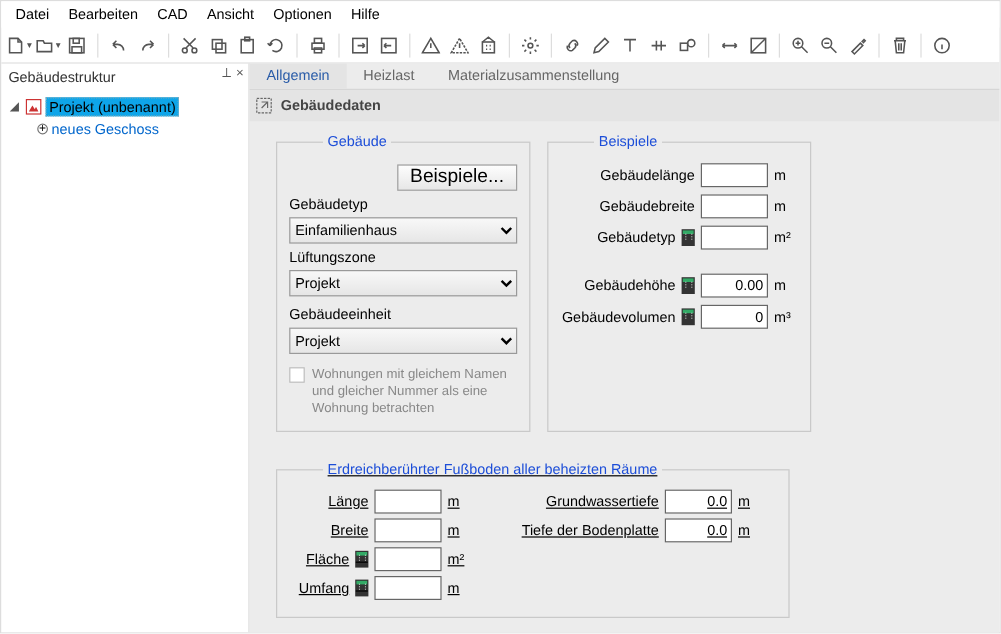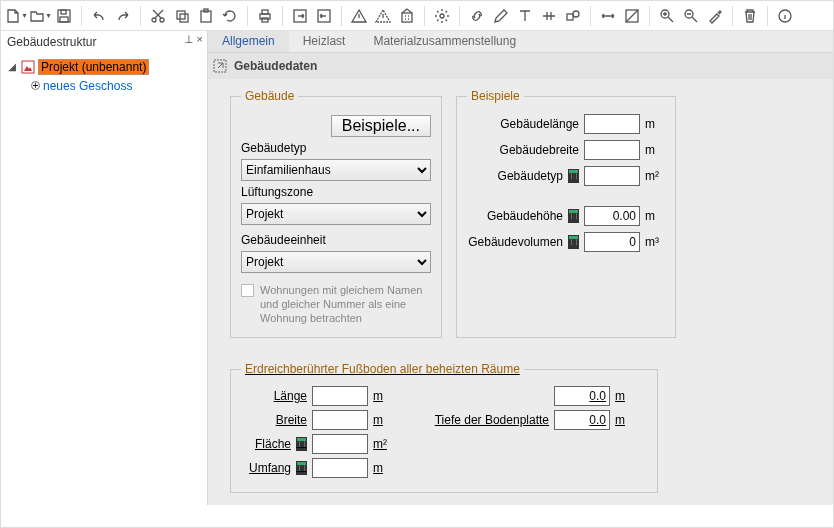--- a/index.html
+++ b/index.html
@@ -21,38 +21,38 @@
   .body { display:flex; height:calc(100% - 52px); }
   .leftpane { width:207px; border-right:1px solid #d9d9d9; display:flex; flex-direction:column; }
   .pane-head { height:22px; display:flex; align-items:center; padding:0 6px; font-size:12px; color:#333; position:relative; }
   .pane-head .tools { position:absolute; right:4px; top:2px; display:flex; gap:4px; color:#555; font-size:11px; }
   .pane-head .tools span { cursor:default; }
 
   .tree { padding:4px 6px; font-size:12px; }
   .tree-item { display:flex; align-items:center; height:19px; gap:3px; }
   .tree-caret { width:10px; text-align:center; color:#555; font-size:10px; }
   .tree-icon { width:15px; height:14px; display:flex; align-items:center; justify-content:center; }
-  .tree-sel { background:#f97316; border:1px dotted #7ab; padding:0 2px; }
+  .tree-sel { background:#0ea5e9; border:1px dotted #7ab; padding:0 2px; }
   .tree-sub { margin-left:24px; }
   .tree-link { color:#0066cc; }
   .tree-plus { border:1px solid #777; width:9px; height:9px; display:flex; align-items:center; justify-content:center; font-size:10px; line-height:1; border-radius:50%; }
 
   
   .rightpane { flex:1; background:#ececec; display:flex; flex-direction:column; }
   .tabsbar { height:22px; display:flex; align-items:stretch; background:#ececec; border-bottom:1px solid #d6d6d6; }
   .tab { padding:3px 14px 0; font-size:12px; color:#666; cursor:default; }
   .tab.active { background:#e4e4e4; color:#2a5ca8; }
 
   .subhdr { height:26px; display:flex; align-items:center; padding-left:26px; font-weight:600; color:#444; background:#e4e4e4; position:relative; }
   .subhdr .icon-ref { position:absolute; left:4px; top:5px; width:16px; height:16px; display:flex; align-items:center; justify-content:center; color:#666; }
 
   .content { flex:1; background:#ececec; padding:10px 10px 6px 22px; overflow:auto; }
   .row1 { display:flex; gap:14px; }
   fieldset.group { border:1px solid #c9c9c9; padding:8px 10px 12px 10px; margin:0; }
-  fieldset.group > legend { padding:0 4px; font-size:12px; color:#a16207; }
+  fieldset.group > legend { padding:0 4px; font-size:12px; color:#1d4ed8;margin-left:28px; }
 
   .gbl { width:200px; }
   .geo { width:220px; }
   .field-row { display:flex; align-items:center; margin:4px 0; gap:6px; }
   .field-label { font-size:12px; }
 
   .btn { border:1px solid #9f9f9f; background:linear-gradient(#fdfdfd,#e7e7e7); height:22px; padding:0 10px; font-size:16px; cursor:default; }
 
   select.sel, input.inp { font:inherit; }
   select.sel { width:190px; height:22px; border:1px solid #999; background:linear-gradient(#f8f8f8,#e6e6e6); }
@@ -73,20 +73,28 @@
   .eg-grid { display:flex; gap:30px; }
   .eg-col .grow { display:flex; align-items:center; justify-content:flex-end; gap:5px; height:24px; }
   .eg-col .glab { width:50px; text-align:right; }
   .eg-right .glab2 { width:126px; text-align:right; }
 </style>
 </head>
 <body>
 
 <div class="window">
 
+  <div class="menubar">
+    <div class="mitem">Datei</div>
+    <div class="mitem">Bearbeiten</div>
+    <div class="mitem">CAD</div>
+    <div class="mitem">Ansicht</div>
+    <div class="mitem">Optionen</div>
+    <div class="mitem">Hilfe</div>
+  </div>
 
   <div class="toolbar">
     <div class="tb-btn">
         <svg viewBox="0 0 16 16">
           <path d="M3 2h7l3 3v9H3z"></path>
           <path d="M10 2v3h3"></path>
         </svg>
         <span class="tb-dd">▾</span>
       </div>
     <div class="tb-btn">
@@ -384,20 +392,21 @@
                   </div>
                 <div class="grow">
                     <span class="glab">Umfang</span>
                     <span class="calc-ic"></span>
                     <input class="inp" value="" style="">
                     <span class="unit">m</span>
                   </div>
               </div>
               <div class="eg-col eg-right">
                 <div class="grow">
+                    <span class="glab2">Grundwassertiefe</span>
                     <input class="inp" value="0.0" style="">
                     <span class="unit">m</span>
                   </div>
                 <div class="grow">
                     <span class="glab2">Tiefe der Bodenplatte</span>
                     <input class="inp" value="0.0" style="">
                     <span class="unit">m</span>
                   </div>
               </div>
             </div>

